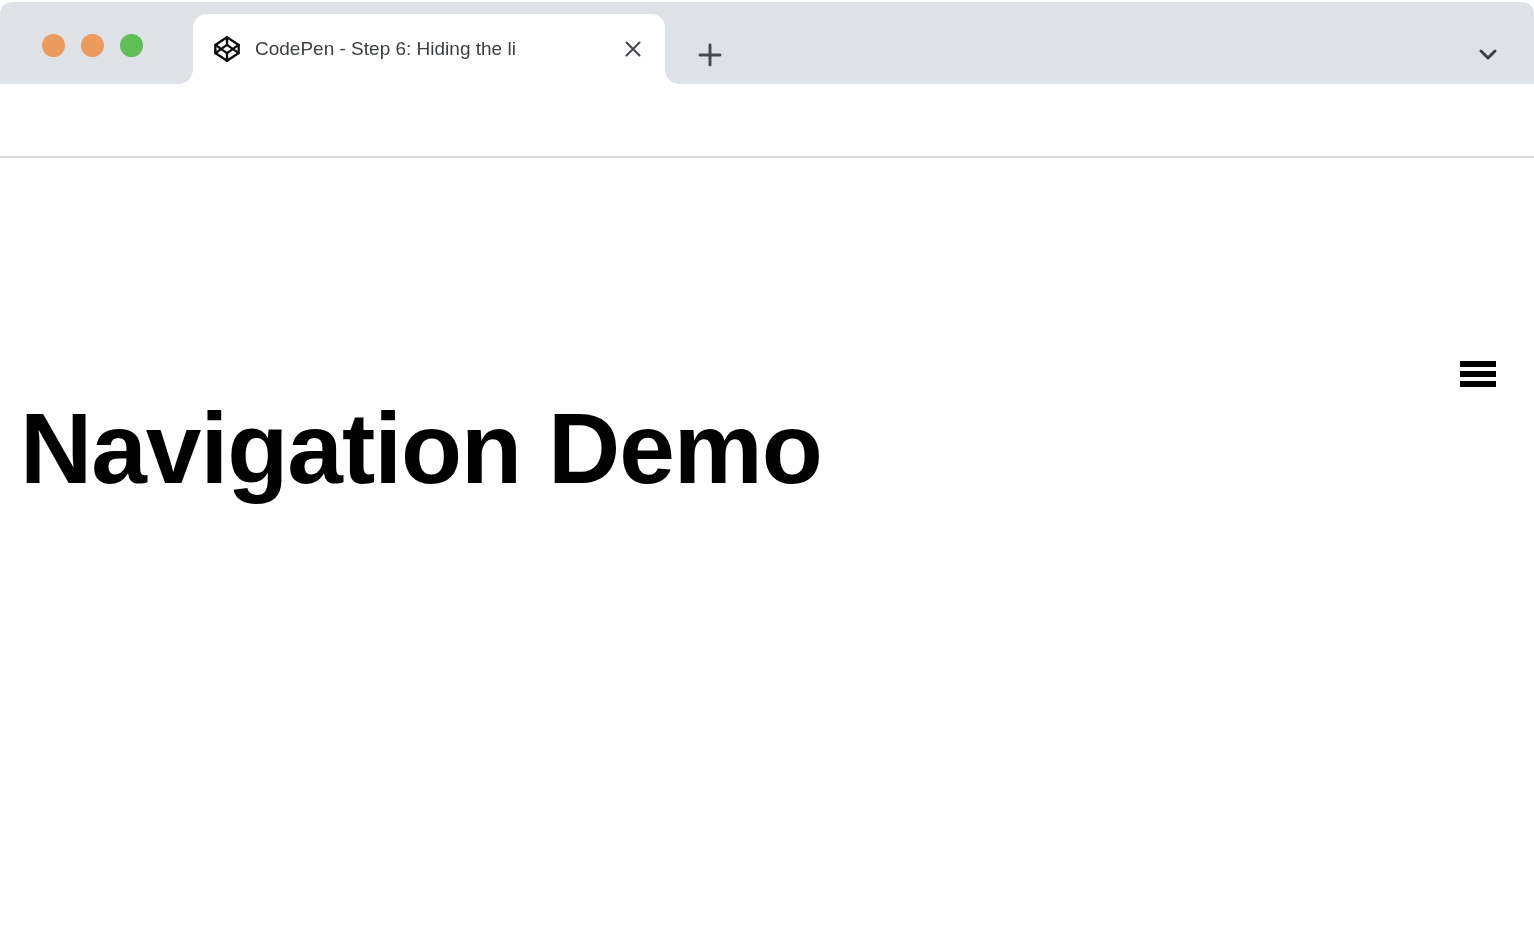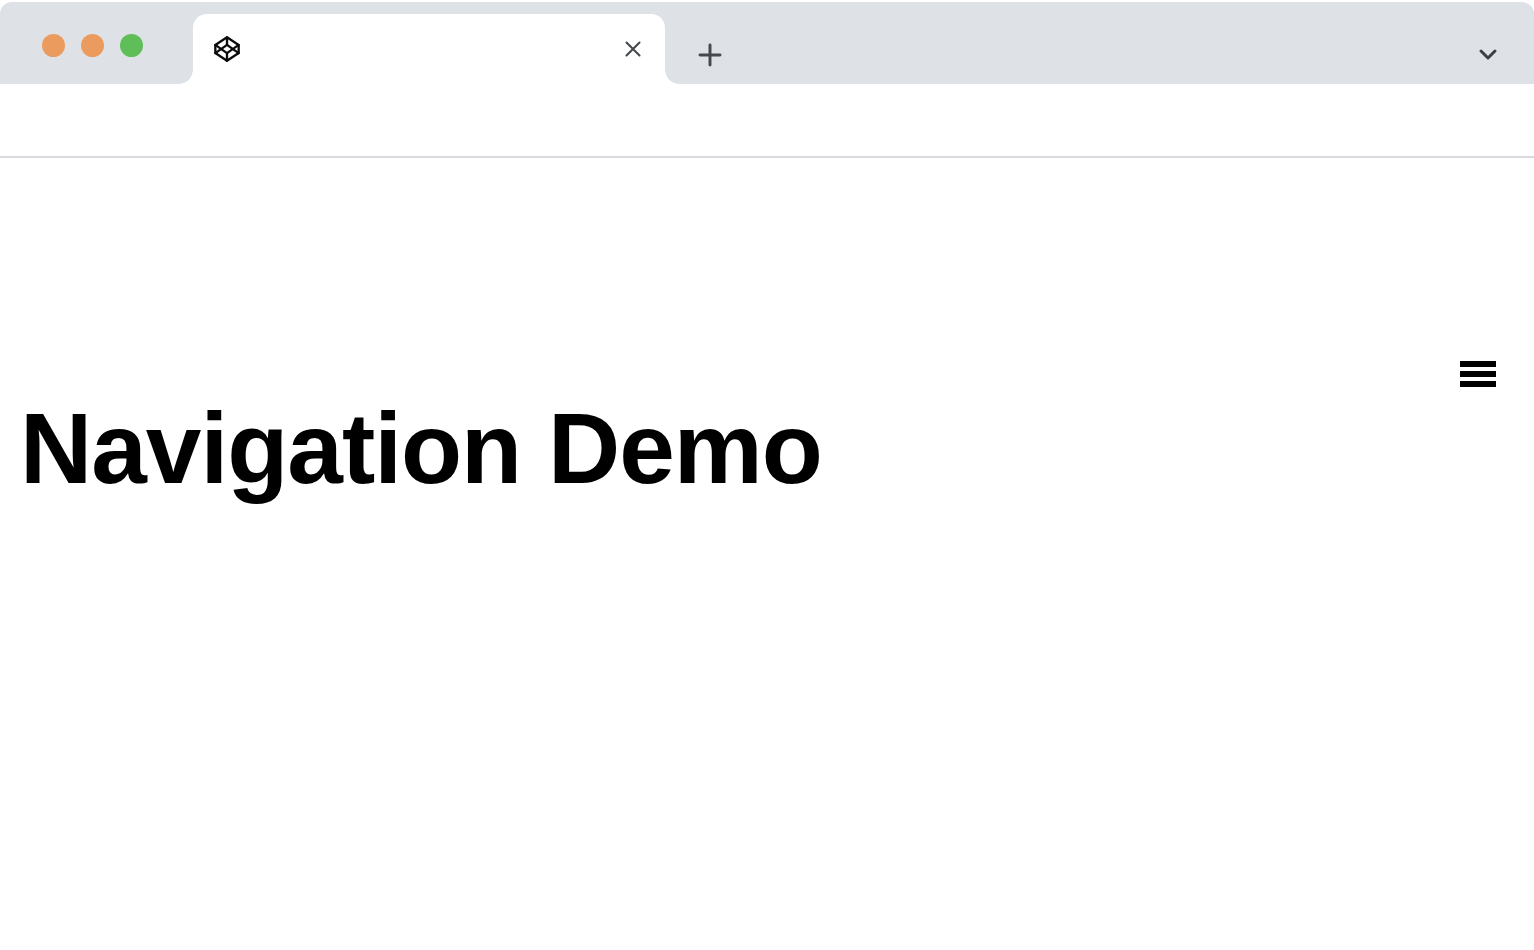--- a/index.html
+++ b/index.html
@@ -93,20 +93,21 @@
     <div class="tab">
       <span class="tab-favicon">
         <svg width="28" height="28" viewBox="0 0 24 24" fill="none" stroke="#0b0b0b" stroke-width="2" stroke-linecap="round" stroke-linejoin="round">
           <polygon points="12 2 22 8.5 22 15.5 12 22 2 15.5 2 8.5"></polygon>
           <line x1="12" y1="22" x2="12" y2="15.5"></line>
           <polyline points="22 8.5 12 15.5 2 8.5"></polyline>
           <polyline points="2 15.5 12 8.5 22 15.5"></polyline>
           <line x1="12" y1="2" x2="12" y2="8.5"></line>
         </svg>
       </span>
+      <span class="tab-title">CodePen - Step 6: Hiding the li</span>
       <span class="tab-fade"></span>
       <button class="tab-close">
         <span>
           <svg width="24" height="24" viewBox="0 0 24 24" fill="none" stroke="#45484C" stroke-width="2.1" stroke-linecap="round">
             <path d="M5.5 5.5l13 13M18.5 5.5l-13 13"></path>
           </svg>
         </span>
       </button>
     </div>
 

